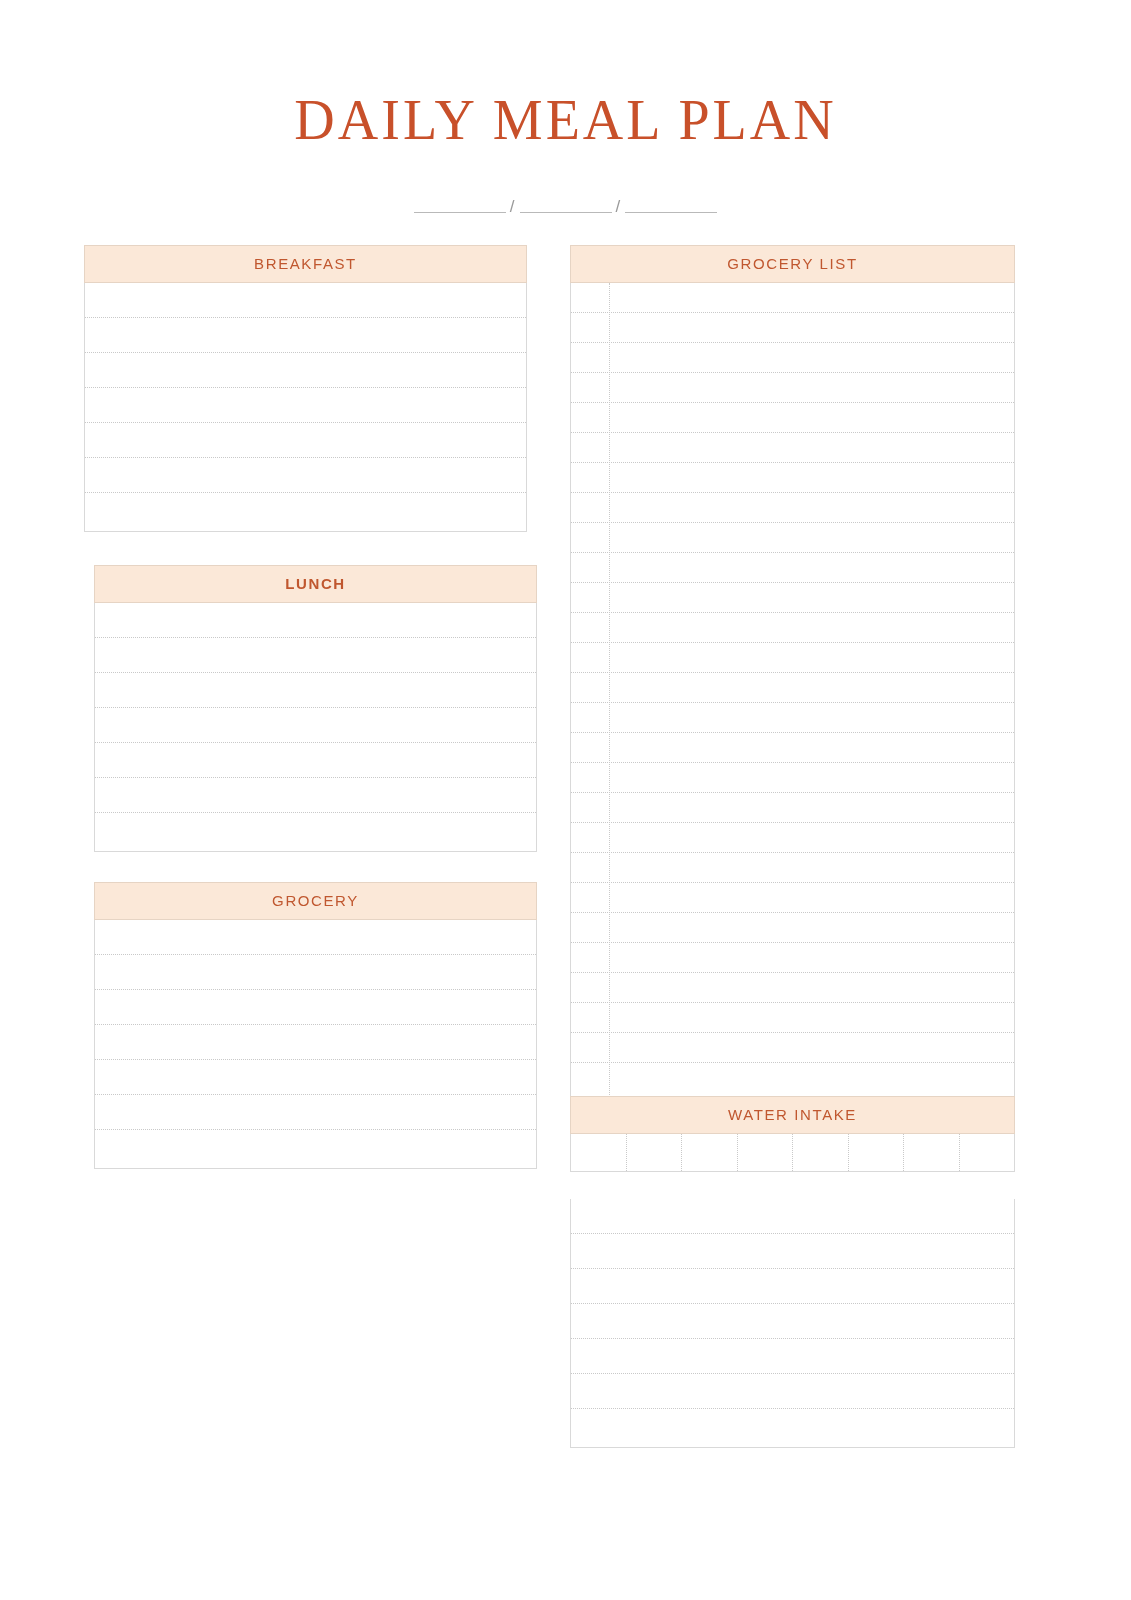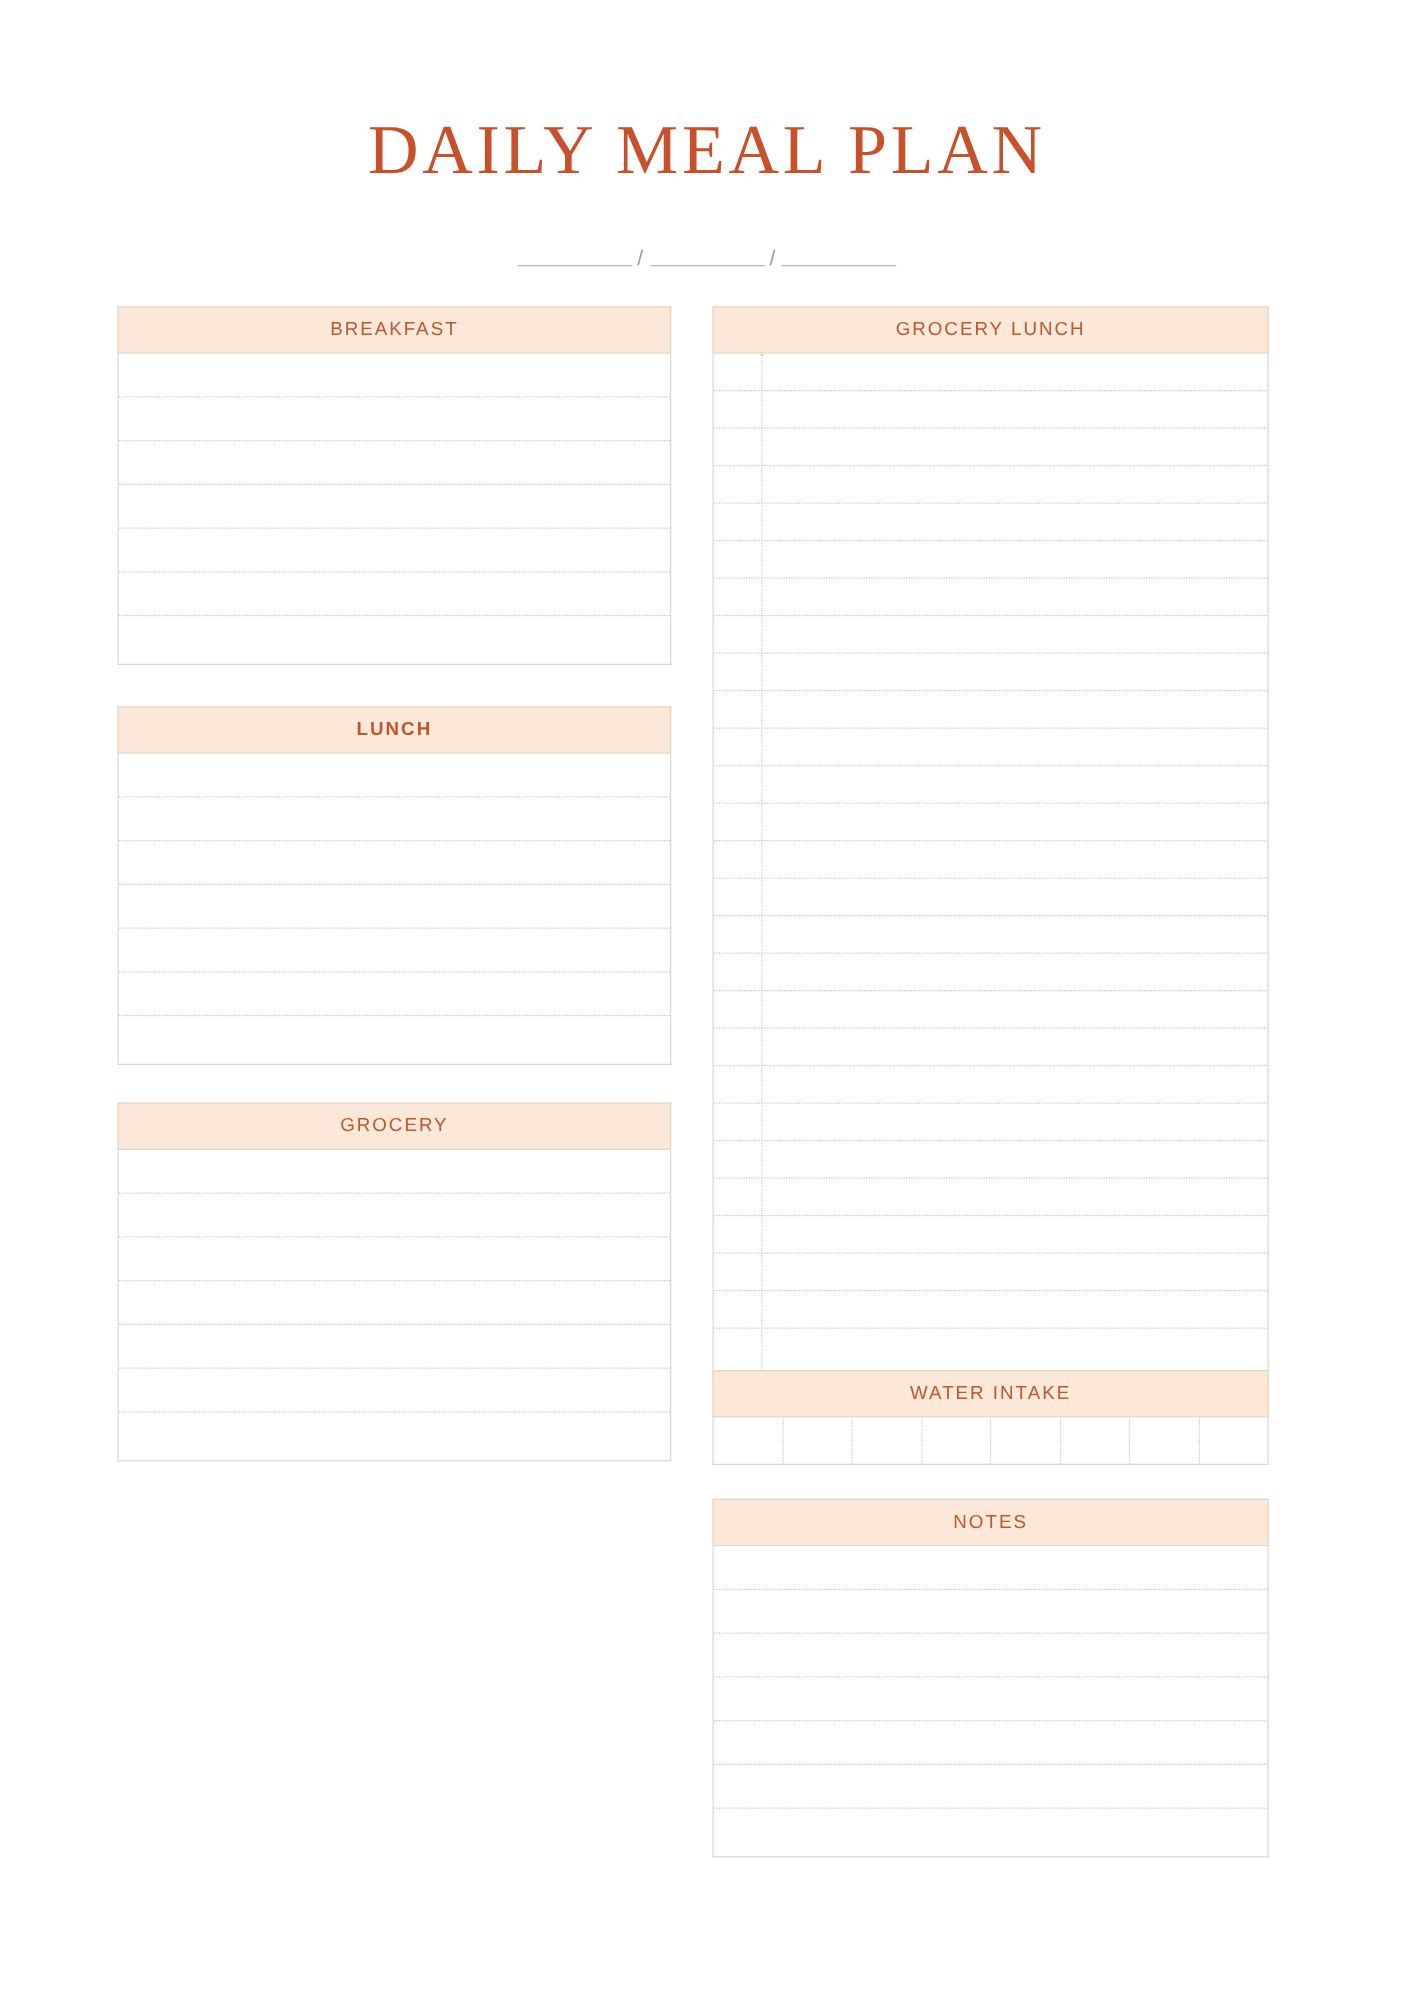--- a/index.html
+++ b/index.html
@@ -125,21 +125,21 @@
 <body>
 
 <div class="page">
 
   <div class="title">DAILY MEAL PLAN</div>
 
   <div class="date-line">
     <span class="seg"></span><span class="slash">/</span><span class="seg"></span><span class="slash">/</span><span class="seg"></span>
   </div>
 
-  <div class="panel" style="left:94px; top:245px; width:443px;">
+  <div class="panel" style="left:84px; top:245px; width:443px;">
     <div class="panel-head">BREAKFAST</div>
     <div class="panel-body" style="height:249px;">
       <div class="rule" style="height:35px;"></div>
       <div class="rule" style="height:35px;"></div>
       <div class="rule" style="height:35px;"></div>
       <div class="rule" style="height:35px;"></div>
       <div class="rule" style="height:35px;"></div>
       <div class="rule" style="height:35px;"></div>
       <div style="height:38px;"></div>
     </div>
@@ -166,21 +166,21 @@
       <div class="rule" style="height:35px;"></div>
       <div class="rule" style="height:35px;"></div>
       <div class="rule" style="height:35px;"></div>
       <div class="rule" style="height:35px;"></div>
       <div style="height:38px;"></div>
     </div>
   </div>
 
 
   <div class="panel" style="left:570px; top:245px; width:445px;">
-    <div class="panel-head">GROCERY LUNCH</div>
+    <div class="panel-head">GROCERY LIST</div>
     <div class="grocery-body" style="height:823px;">
       <div class="grocery-checkcol"></div>
       <div class="rule" style="height:30px;"></div>
       <div class="rule" style="height:30px;"></div>
       <div class="rule" style="height:30px;"></div>
       <div class="rule" style="height:30px;"></div>
       <div class="rule" style="height:30px;"></div>
       <div class="rule" style="height:30px;"></div>
       <div class="rule" style="height:30px;"></div>
       <div class="rule" style="height:30px;"></div>
@@ -214,21 +214,20 @@
       <div class="water-cell"></div>
       <div class="water-cell"></div>
       <div class="water-cell"></div>
       <div class="water-cell"></div>
       <div class="water-cell"></div>
       <div class="water-cell"></div>
     </div>
   </div>
 
   <div class="panel" style="left:570px; top:1199px; width:445px;">
-    <div class="panel-head">NOTES</div>
     <div class="panel-body" style="height:249px;">
       <div class="rule" style="height:35px;"></div>
       <div class="rule" style="height:35px;"></div>
       <div class="rule" style="height:35px;"></div>
       <div class="rule" style="height:35px;"></div>
       <div class="rule" style="height:35px;"></div>
       <div class="rule" style="height:35px;"></div>
       <div style="height:38px;"></div>
     </div>
   </div>

